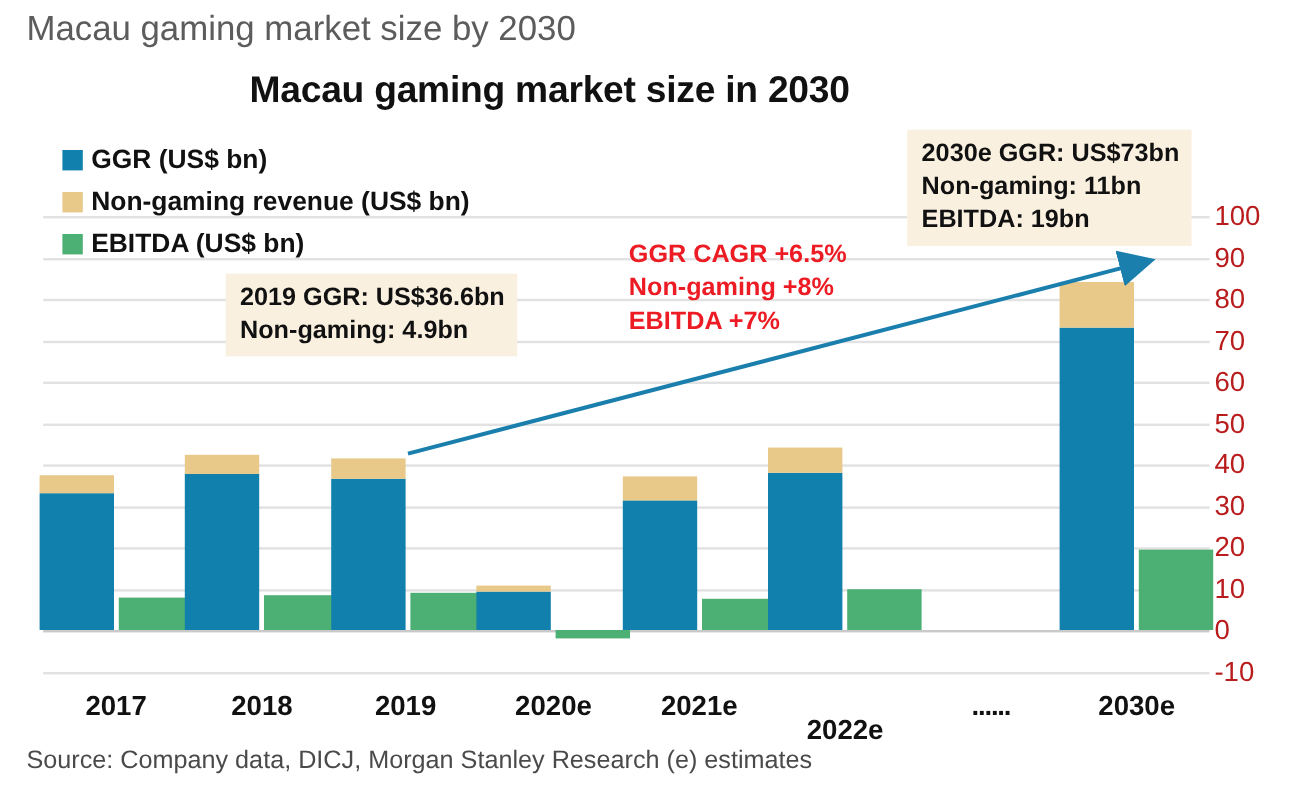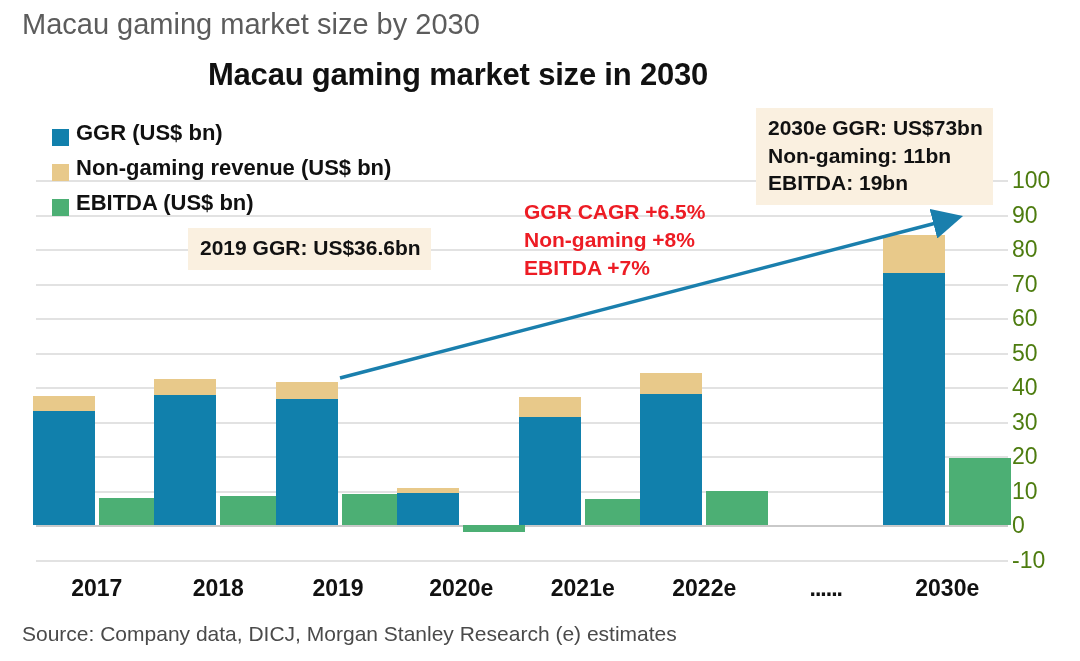--- a/index.html
+++ b/index.html
@@ -26,38 +26,38 @@
   }
   .gridline{
     position:absolute;left:0;width:972px;height:2px;background:#e2e2e2;
   }
   .baseline{
     position:absolute;left:0;width:972px;height:2px;background:#c9c9c9;
   }
   
   .ylabels{position:absolute;left:1012px;top:170px;width:64px;height:400px;}
   .ylabel{
-    position:absolute;left:0;font-size:23px;color:#4d7c0f;font-weight:400;
+    position:absolute;left:0;font-size:23px;color:#b91c1c;font-weight:400;
     transform:translateY(-50%);white-space:nowrap;
   }
   
   .bar{position:absolute;}
   .bar.ggr{background:#1180ac;}
   .bar.nong{background:#e8c98a;}
   .bar.ebitda{background:#4caf74;}
   
   .xlabels{position:absolute;left:36px;top:575px;width:972px;height:34px;}
   .xlabel{
     position:absolute;top:0;font-size:23px;font-weight:bold;color:#111;
     text-align:center;transform:translateX(-50%);white-space:nowrap;
   }
   .xlabel.dots{font-size:23px;font-weight:bold;letter-spacing:-1px;}
   
   .legend{position:absolute;left:52px;top:120px;}
-  .legend-row{display:flex;align-items:flex-end;margin-bottom:9px;height:26px;}
+  .legend-row{display:flex;align-items:center;margin-bottom:9px;height:26px;}
   .legend-swatch{width:17px;height:17px;margin-right:7px;flex:none;}
   .legend-label{font-size:22px;font-weight:bold;color:#111;white-space:nowrap;}
   
   .callout{
     position:absolute;background:#faf0e0;padding:6px 10px 8px 12px;
     line-height:1.32;
   }
   .callout div{font-size:21px;font-weight:bold;color:#111;white-space:nowrap;}
   #callout-2019{left:188px;top:228px;}
   #callout-2030{left:756px;top:108px;}
@@ -130,21 +130,21 @@
     <div class="ylabel" style="top: 355.455px;">0</div>
     <div class="ylabel" style="top: 390px;">-10</div>
   </div>
 
 <div class="xlabels" id="xlabels">
     <div class="xlabel" style="left: 60.75px;">2017</div>
     <div class="xlabel" style="left: 182.25px;">2018</div>
     <div class="xlabel" style="left: 302px;">2019</div>
     <div class="xlabel" style="left: 425.25px;">2020e</div>
     <div class="xlabel" style="left: 546.75px;">2021e</div>
-    <div class="xlabel" style="left: 668.25px;">2022e</div>
+    <div class="xlabel" style="left: 668.25px; margin-top: 20px;">2022e</div>
     <div class="xlabel dots" style="left: 789.75px;">......</div>
     <div class="xlabel" style="left: 911.25px;">2030e</div>
   </div>
 
 <div class="legend">
   <div class="legend-row">
     <span class="legend-swatch" style="background:#1180ac"></span>
     <span class="legend-label">GGR (US$ bn)</span>
   </div>
   <div class="legend-row">
@@ -152,20 +152,21 @@
     <span class="legend-label">Non-gaming revenue (US$ bn)</span>
   </div>
   <div class="legend-row">
     <span class="legend-swatch" style="background:#4caf74"></span>
     <span class="legend-label">EBITDA (US$ bn)</span>
   </div>
 </div>
 
 <div class="callout" id="callout-2019">
   <div>2019 GGR: US$36.6bn</div>
+  <div>Non-gaming: 4.9bn</div>
 </div>
 
 <div class="callout" id="callout-2030">
   <div>2030e GGR: US$73bn</div>
   <div>Non-gaming: 11bn</div>
   <div>EBITDA: 19bn</div>
 </div>
 
 <div class="cagr">
   <div>GGR CAGR +6.5%</div>

